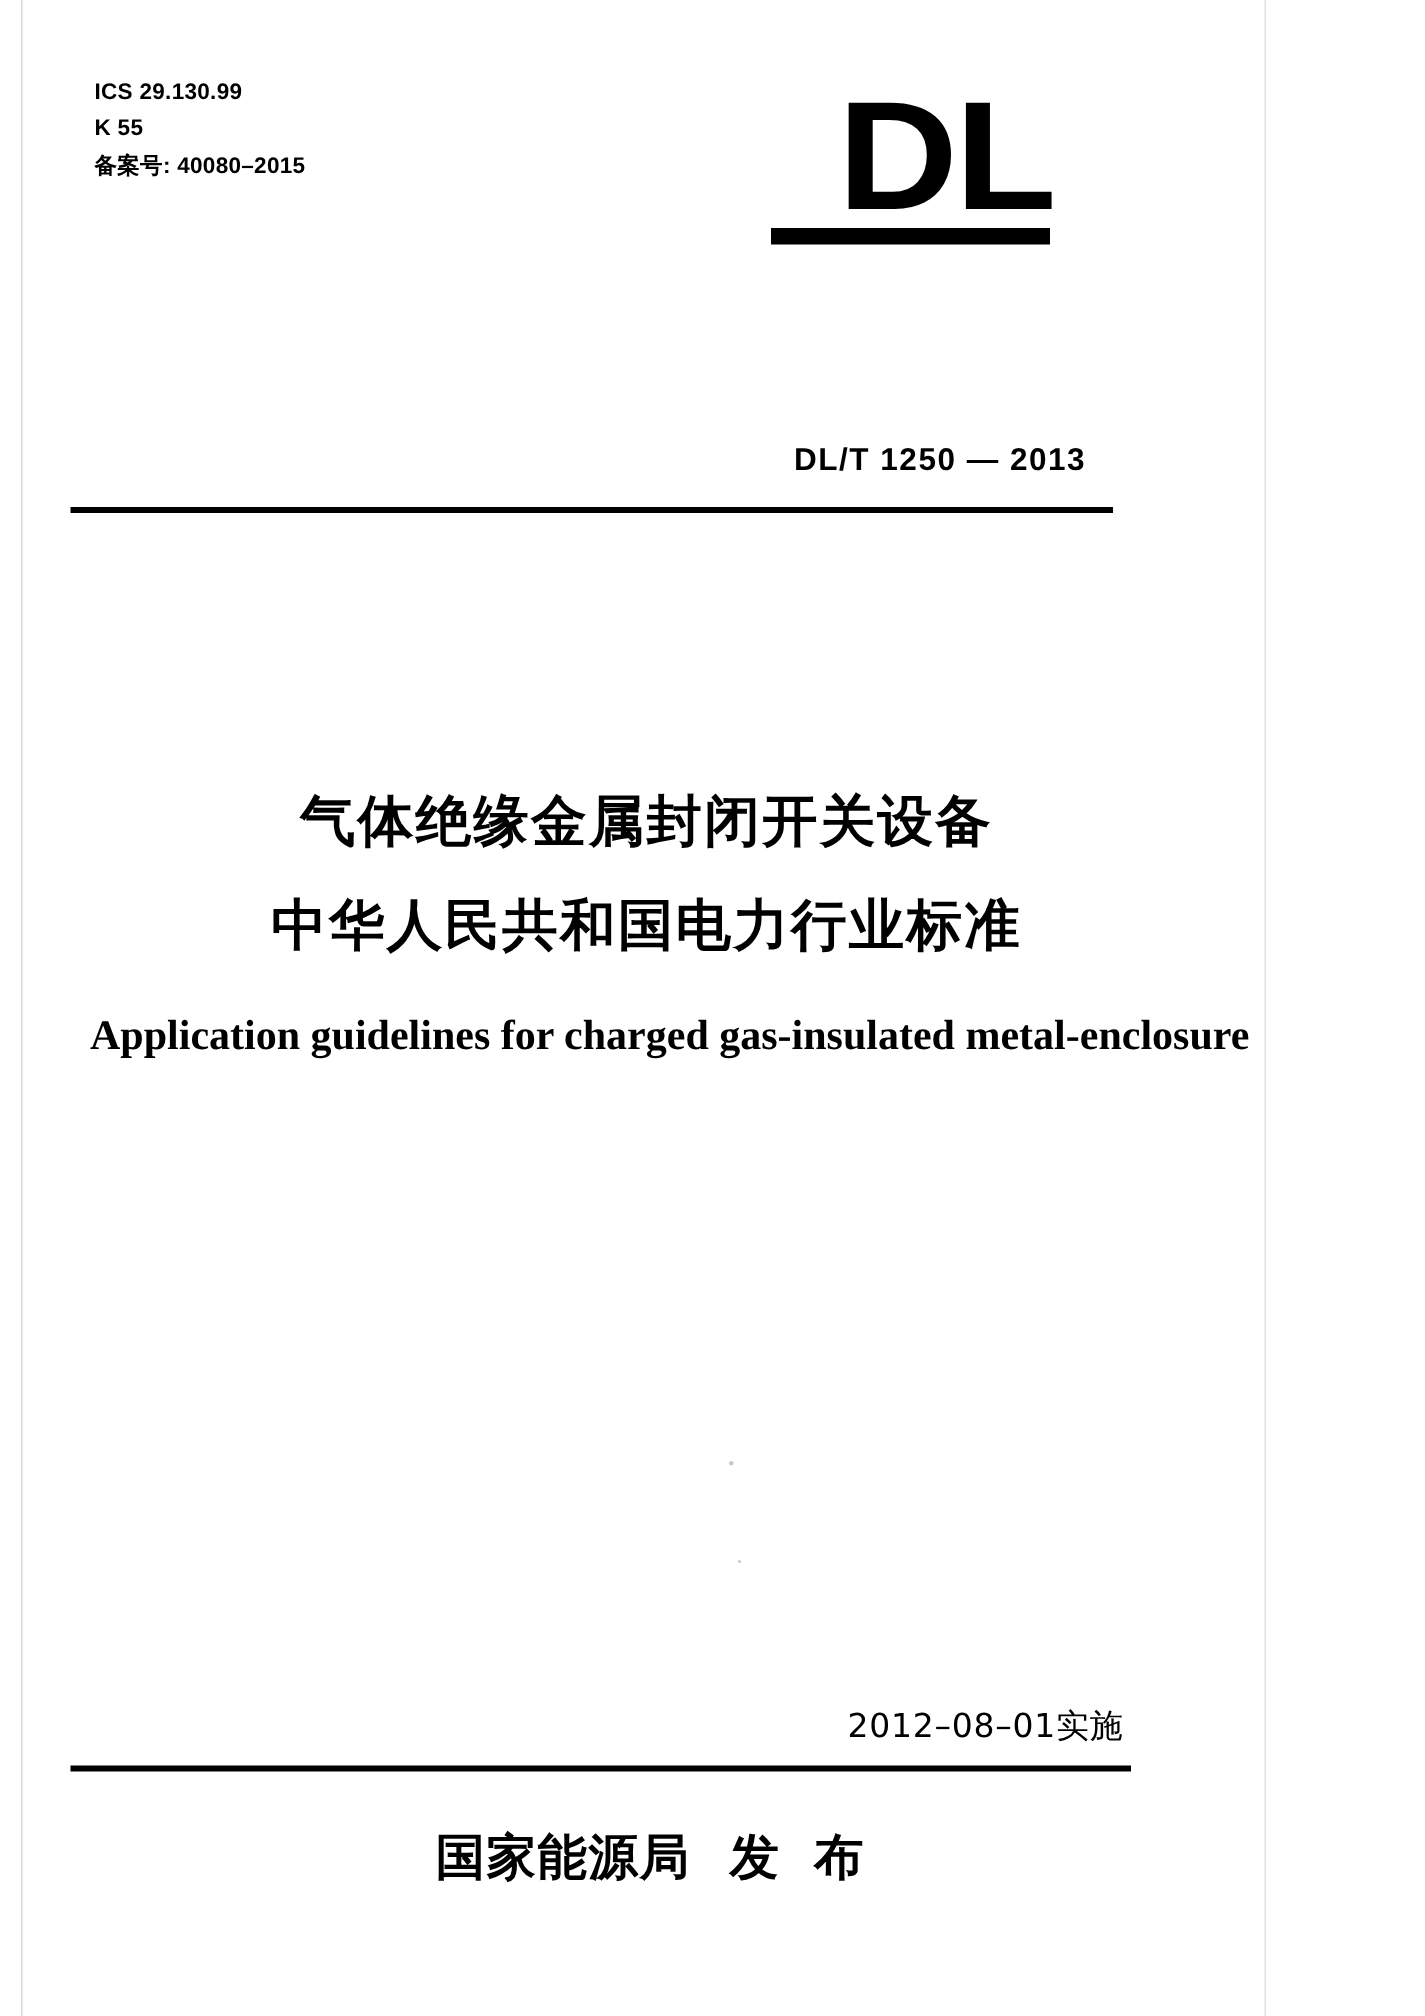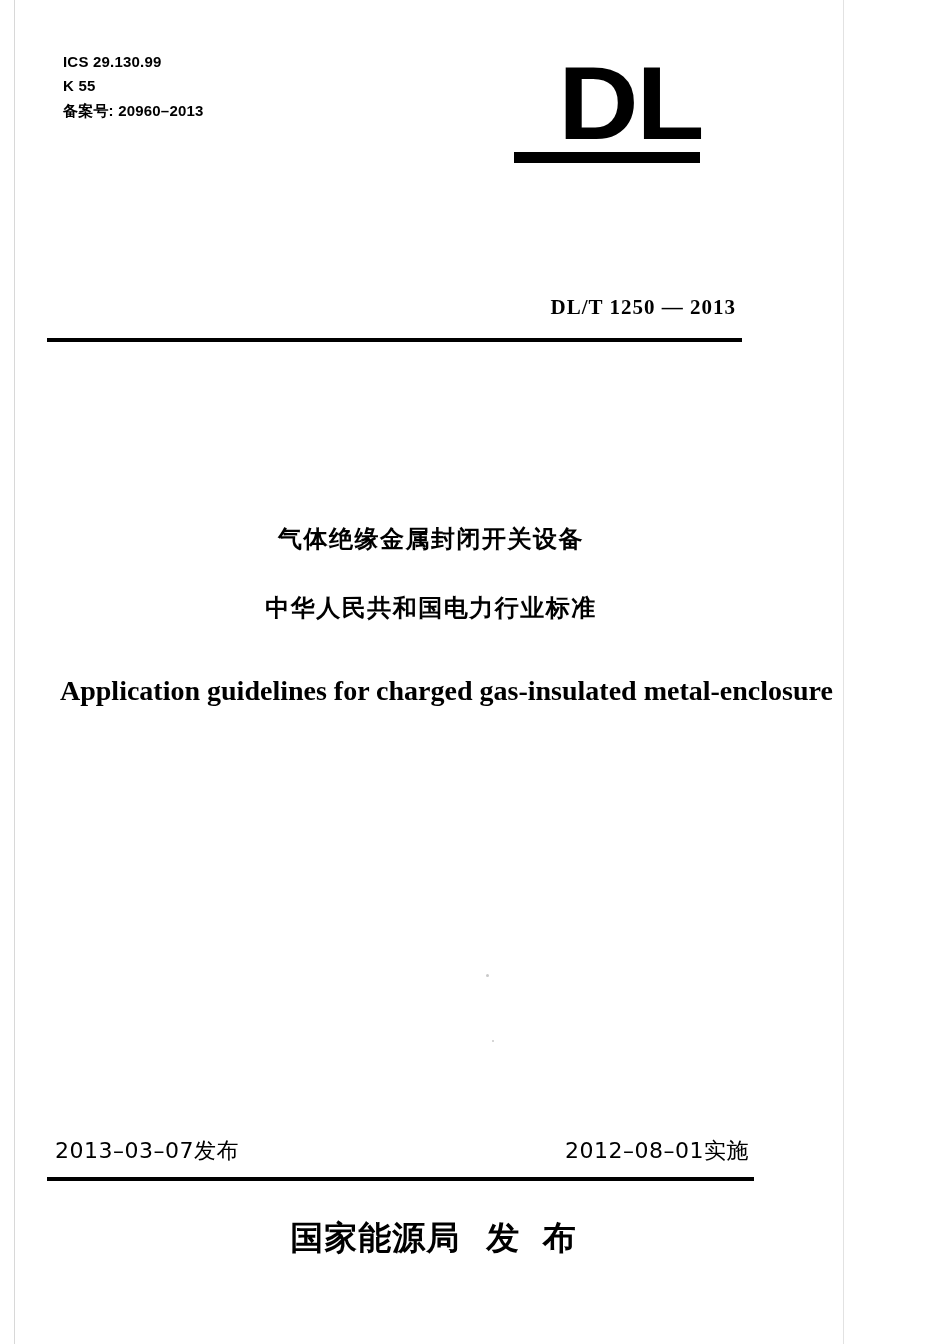--- a/index.html
+++ b/index.html
@@ -86,24 +86,24 @@
     font-family: "DejaVu Sans", sans-serif;
     font-weight: bold;
     font-size: 51px;
     letter-spacing: 3px;
     white-space: nowrap;
   }
 
   .std-number {
     position: absolute;
     left: 0;
-    right: 136px;
+    right: 148px;
     top: 295px;
     text-align: right;
-    font-family: Liberation Serif, serif;
+    font-family: Liberation Sans, sans-serif;
     font-weight: bold;
     font-size: 21px;
     letter-spacing: 1px;
   }
 
   .rule-top {
     position: absolute;
     left: 47px;
     right: 130px;
     top: 338px;
@@ -112,21 +112,21 @@
   }
 
   
   .cn-title {
     position: absolute;
     left: 50px;
     right: 60px;
     text-align: center;
     font-family: Liberation Sans, sans-serif;
     font-weight: bold;
-    font-size: 24px;
+    font-size: 37px;
     letter-spacing: 1.5px;
     white-space: nowrap;
   }
   .cn-title-1 { top: 523px; }
   .cn-title-2 { top: 592px; }
 
   .en-title {
     position: absolute;
     left: 60px;
     right: 60px;
@@ -195,37 +195,36 @@
 <body>
 
 <div class="page">
 
   <div class="edge-left"></div>
   <div class="edge-right"></div>
 
   <div class="ics-block">
     <div>ICS 29.130.99</div>
     <div>K 55</div>
-    <div>备案号: 20960–2013</div>
+    <div>备案号: 40080–2015</div>
   </div>
 
   <div class="dl-logo">DL</div>
   <div class="dl-underline"></div>
 
 
   <div class="std-number">DL/T  1250 — 2013</div>
 
   <div class="rule-top"></div>
 
   <div class="cn-title cn-title-1">气体绝缘金属封闭开关设备</div>
   <div class="cn-title cn-title-2">中华人民共和国电力行业标准</div>
 
   <div class="en-title en-title-1">Application guidelines for charged gas-insulated metal-enclosure</div>
 
-  <div class="issue-date">2013–03–07发布</div>
   <div class="effective-date">2012–08–01实施</div>
 
   <div class="rule-bottom"></div>
 
   <div class="publisher">
     <span>国家能源局</span><span class="pub-verb">发 布</span>
   </div>
 
   <div class="scan-dot" style="left:486px; top:974px; width:3px; height:3px;"></div>
   <div class="scan-dot" style="left:492px; top:1040px; width:2px; height:2px;"></div>

